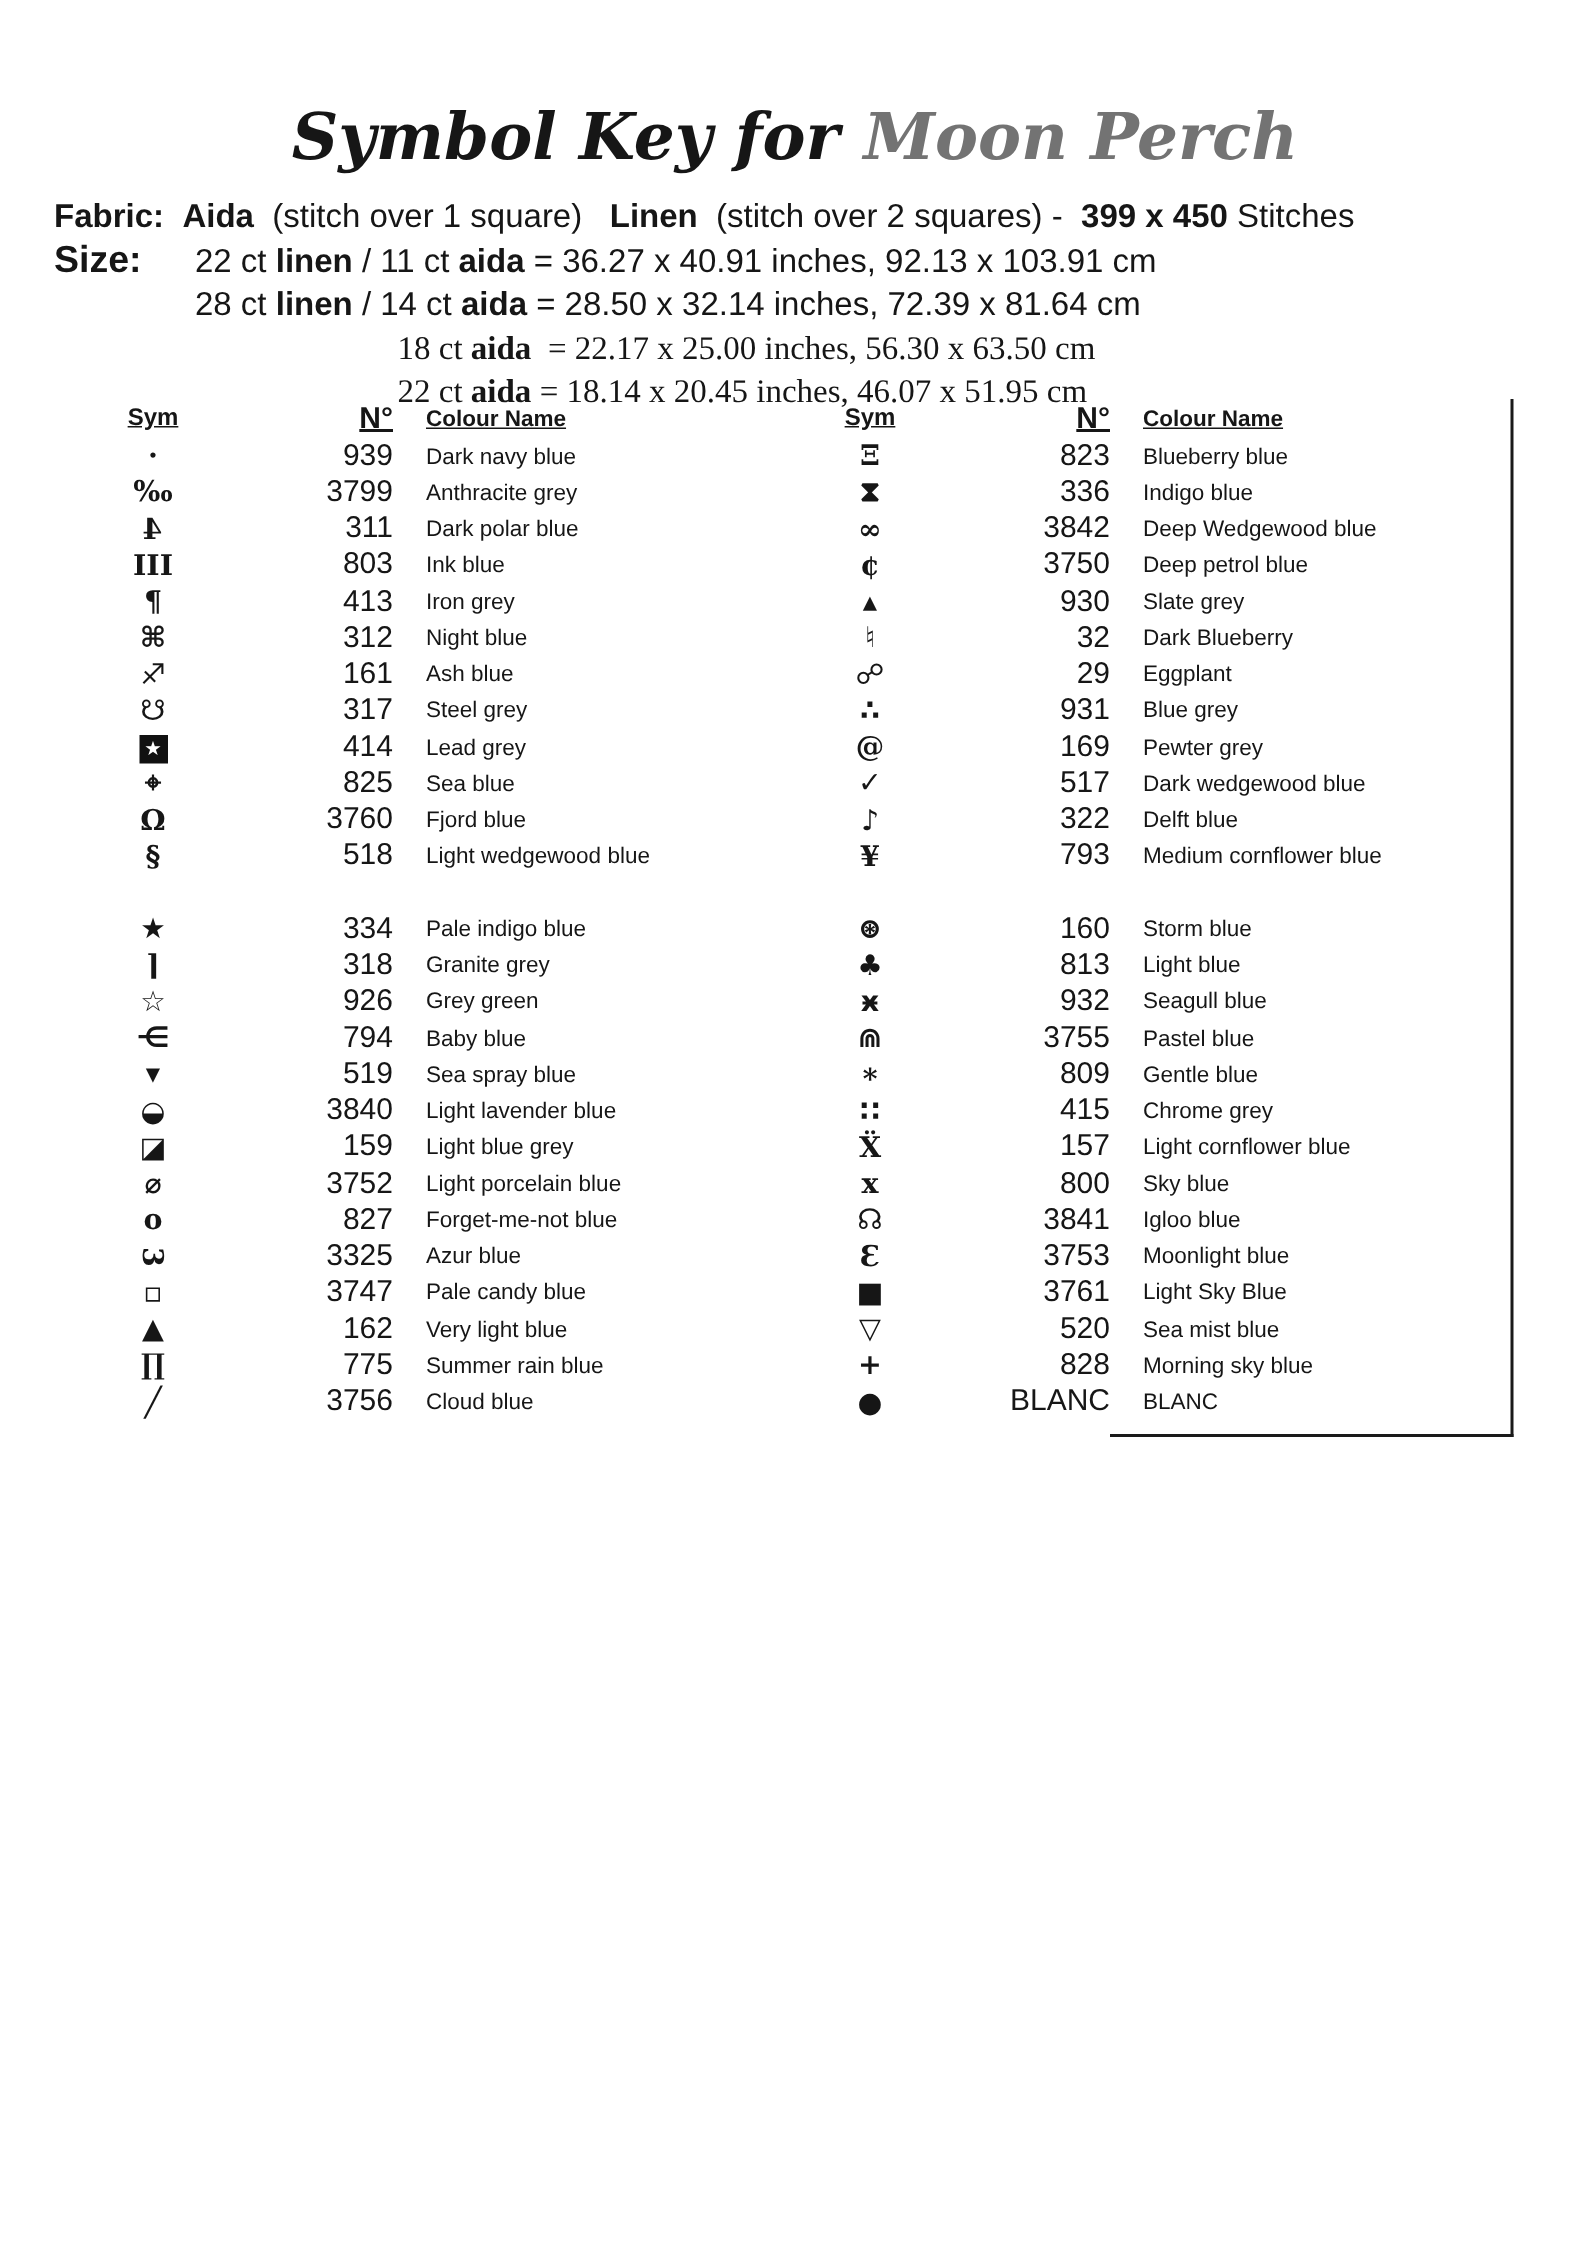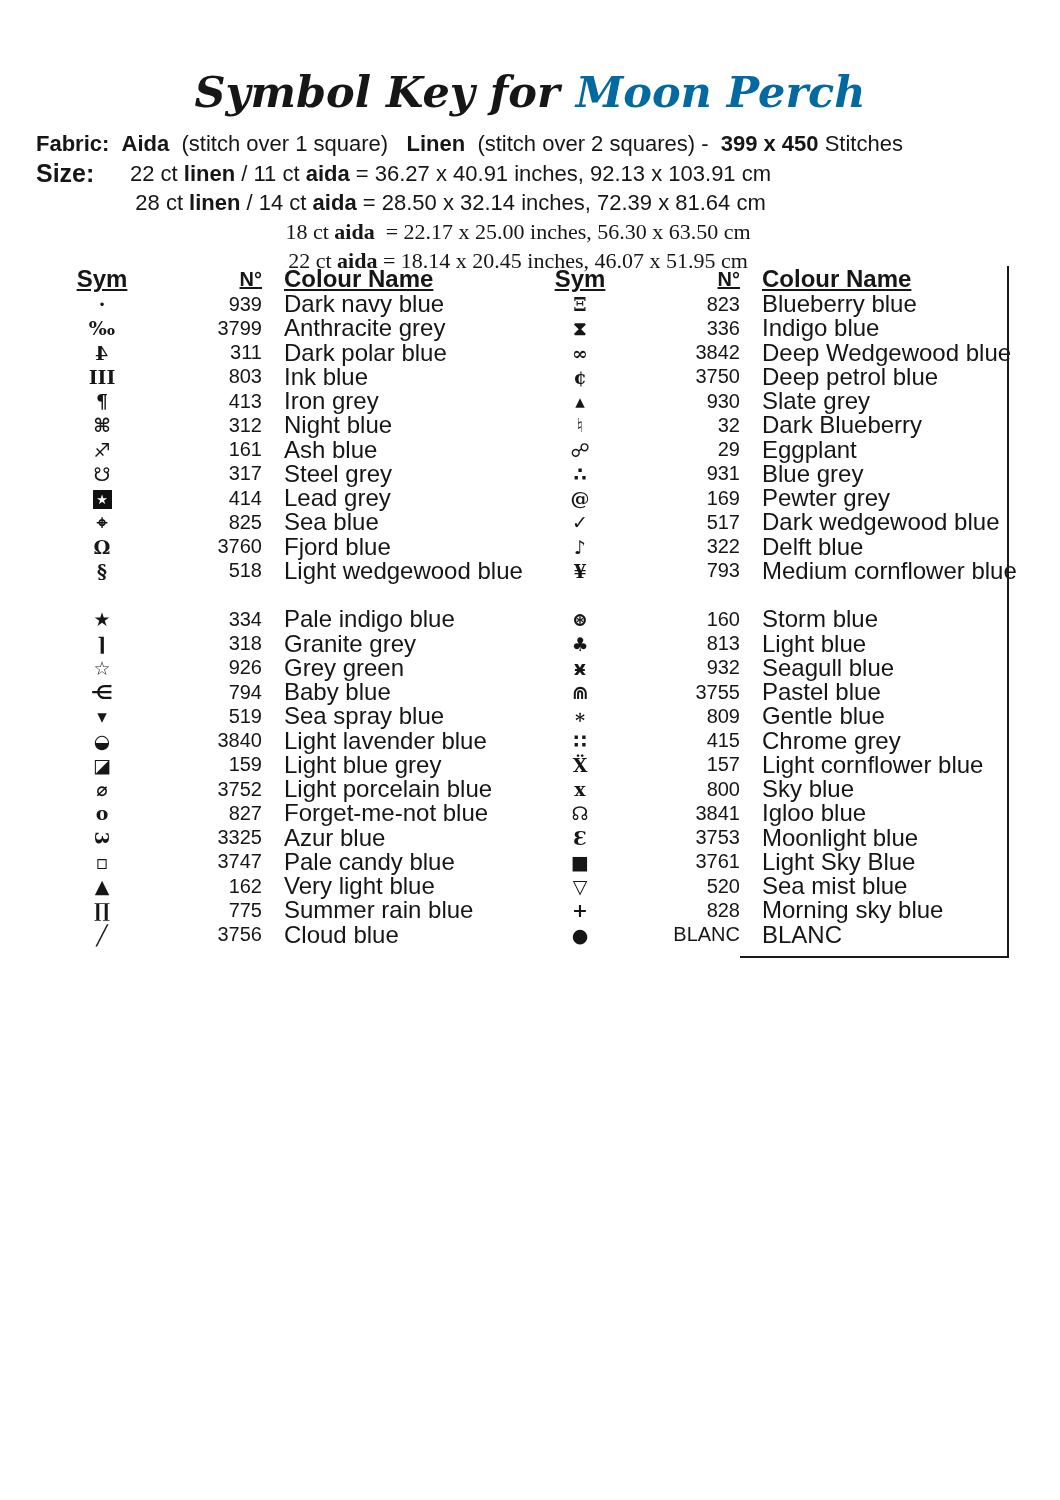--- a/index.html
+++ b/index.html
@@ -27,54 +27,54 @@
     font-size:22px;line-height:28px;
   }
   .size-label{
     position:absolute;left:36px;top:159px;
     font-size:25px;font-weight:bold;line-height:29px;
   }
   .size-lines{
     position:absolute;left:130px;top:159px;
     font-size:22px;line-height:29px;
   }
-  .size-line{height:29px;text-align:center;}
+  .size-line{height:29px;}
   .size-line.indent-1{padding-left:135px;font-family:Liberation Serif, serif;}
   .keycol{position:absolute;top:266px;width:450px;}
   .keycol-left{left:70px;}
   .keycol-right{left:548px;}
   .hdr-row{display:flex;height:26px;align-items:center;font-weight:bold;font-size:20px;}
   .hdr-row .h{text-decoration:underline;}
   .row{display:flex;height:24.25px;align-items:center;}
   .c-sym{
     width:64px;text-align:center;flex:none;
     font-family:"DejaVu Serif","DejaVu Sans",serif;
     font-weight:600;font-size:19px;line-height:20px;
   }
-  .hdr-row .c-sym{font-family:"Liberation Sans",sans-serif;font-size:24px;}
+  .hdr-row .c-sym{font-family:"Liberation Sans",sans-serif;font-size:16px;}
   .c-num{width:128px;text-align:right;flex:none;font-size:20px;}
-  .c-name{padding-left:22px;font-size:24px;white-space:nowrap;}
+  .c-name{padding-left:22px;font-size:15px;white-space:nowrap;}
   .block-gap{margin-top:24.25px;}
   .inv{
     display:inline-flex;width:19px;height:19px;
     background:#111;color:#fff;
     align-items:center;justify-content:center;
     font-size:13px;line-height:19px;
   }
   .flip{display:inline-block;transform:scaleX(-1);}
   .rot{display:inline-block;transform:rotate(90deg);}
   .vrule{position:absolute;left:1007px;top:266px;width:2px;height:692px;background:#1a1a1a;}
   .hrule{position:absolute;left:740px;top:956px;width:269px;height:2px;background:#1a1a1a;}
 </style>
 </head>
 <body>
 
 <div class="page">
 
-  <h1 class="title"><span>Symbol Key for</span><span class="accent" style="color: #0369a1;">Moon Perch</span></h1>
+  <h1 class="title"><span>Symbol Key for</span><span class="accent" style="color: #737373;">Moon Perch</span></h1>
 
   <div class="fabric seg-line"><span style="font-weight: bold;">Fabric:</span><span>  </span><span style="font-weight: bold;">Aida</span><span>  (stitch over 1 square)   </span><span style="font-weight: bold;">Linen</span><span>  (stitch over 2 squares) -  </span><span style="font-weight: bold;">399 x 450</span><span> Stitches</span></div>
 
   <div class="size-label">Size:</div>
   <div class="size-lines">
       <div class="size-line seg-line indent-0"><span>22 ct </span><span style="font-weight: bold;">linen</span><span> / 11 ct </span><span style="font-weight: bold;">aida</span><span> = 36.27 x 40.91 inches, 92.13 x 103.91 cm</span></div>
       <div class="size-line seg-line indent-0"><span>28 ct </span><span style="font-weight: bold;">linen</span><span> / 14 ct </span><span style="font-weight: bold;">aida</span><span> = 28.50 x 32.14 inches, 72.39 x 81.64 cm</span></div>
       <div class="size-line seg-line indent-1"><span>18 ct </span><span style="font-weight: bold;">aida</span><span>  = 22.17 x 25.00 inches, 56.30 x 63.50 cm</span></div>
       <div class="size-line seg-line indent-1"><span>22 ct </span><span style="font-weight: bold;">aida</span><span> = 18.14 x 20.45 inches, 46.07 x 51.95 cm</span></div>
     </div>

